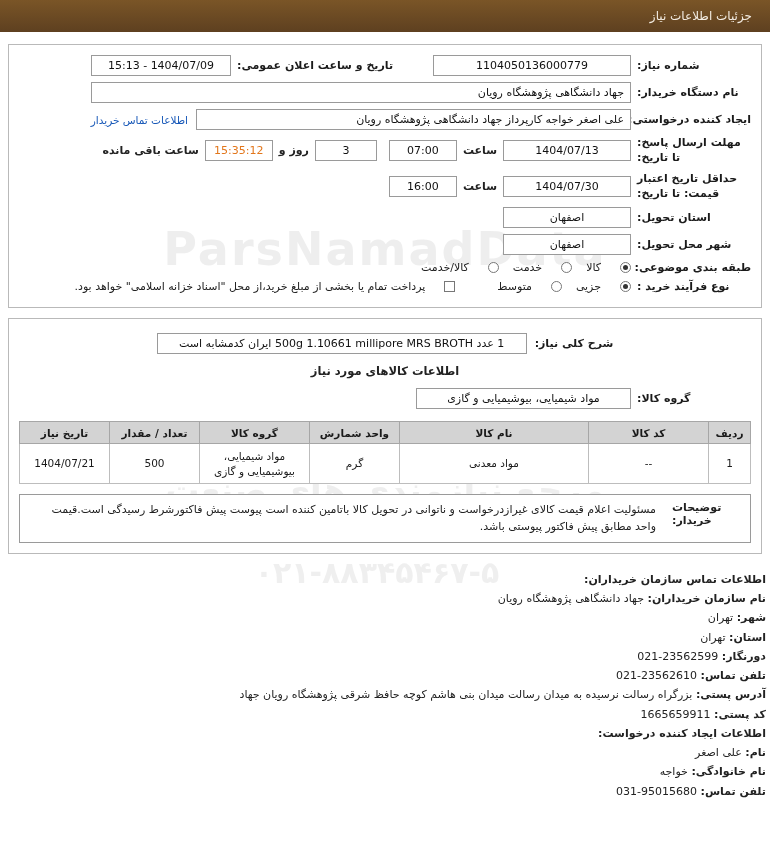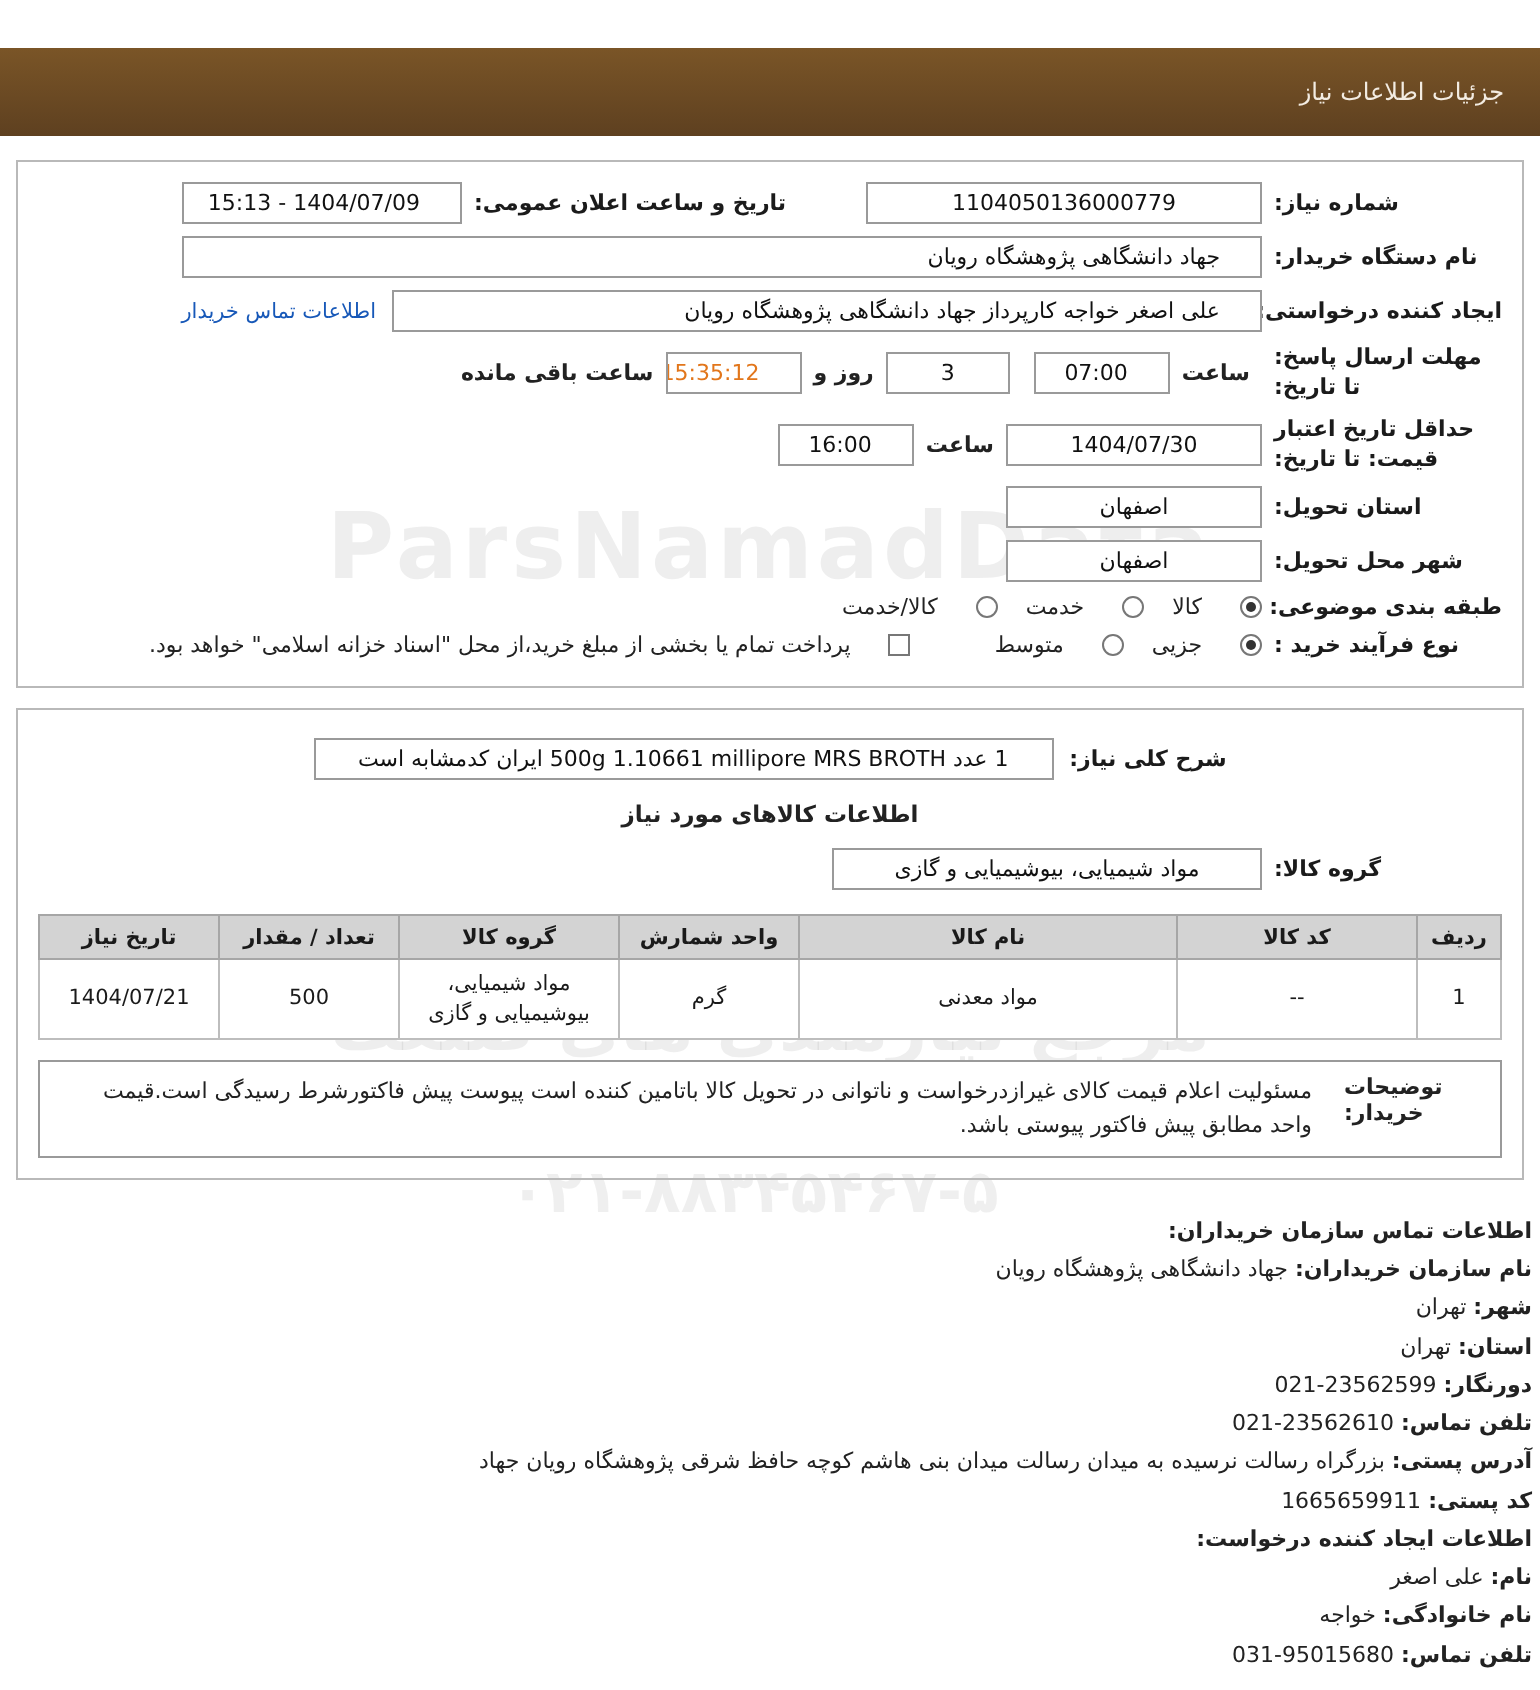--- a/index.html
+++ b/index.html
@@ -19,30 +19,29 @@
   }
   .page {
     width: 770px;
     height: 845px;
     padding: 0;
     position: relative;
     background: #fff;
   }
   
   .topbar {
-    height: 44px;
+    height: 32px;
     background: #6b4a23;
     background: linear-gradient(#7a5527, #5e4020);
     color: #fff;
     display: flex;
     align-items: center;
     justify-content: flex-start;
     padding: 0 18px;
     font-size: 12px;
-    margin-top: 24px;
   }
   .topbar .title { font-weight: normal; color: #f3ece2; }
 
   
   .watermark {
     position: absolute;
     top: 215px;
     right: 0;
     left: 0;
     text-align: center;
@@ -103,21 +102,21 @@
     text-align: left;
     padding-left: 6px;
     white-space: nowrap;
   }
   .lbl.w120 { width: 120px; }
   .box {
     border: 1px solid #9a9a9a;
     background: #fff;
     height: 21px;
     line-height: 19px;
-    padding: 0 20px;
+    padding: 0 6px;
     font-size: 11px;
     text-align: center;
     color: #111;
     white-space: nowrap;
     overflow: hidden;
   }
   .box.right { text-align: right; }
   .orange { color: #e2761b; }
   .blue-link { color: #1758b8; font-size: 10.5px; padding-right: 8px; cursor: pointer; }
 
@@ -268,20 +267,21 @@
     </div>
 
     <div class="frow">
       <div class="lbl w120">ایجاد کننده درخواستی:</div>
       <div class="box right" style="width:435px;">علی اصغر خواجه کارپرداز جهاد دانشگاهی پژوهشگاه رویان</div>
       <span class="blue-link">اطلاعات تماس خریدار</span>
     </div>
 
     <div class="frow">
       <div class="lbl w120" style="white-space:normal;line-height:1.35;">مهلت ارسال پاسخ: تا تاریخ:</div>
+      <div class="box" style="width:128px;">1404/07/13</div>
       <span class="small-lbl">ساعت</span>
       <div class="box" style="width:68px;text-align:center;">07:00</div>
       <div class="gap"></div>
       <div class="box" style="width:62px;">3</div>
       <span class="small-lbl">روز و</span>
       <div class="box orange" style="width:68px;">15:35:12</div>
       <span class="small-lbl">ساعت باقی مانده</span>
     </div>
 
     <div class="frow">

